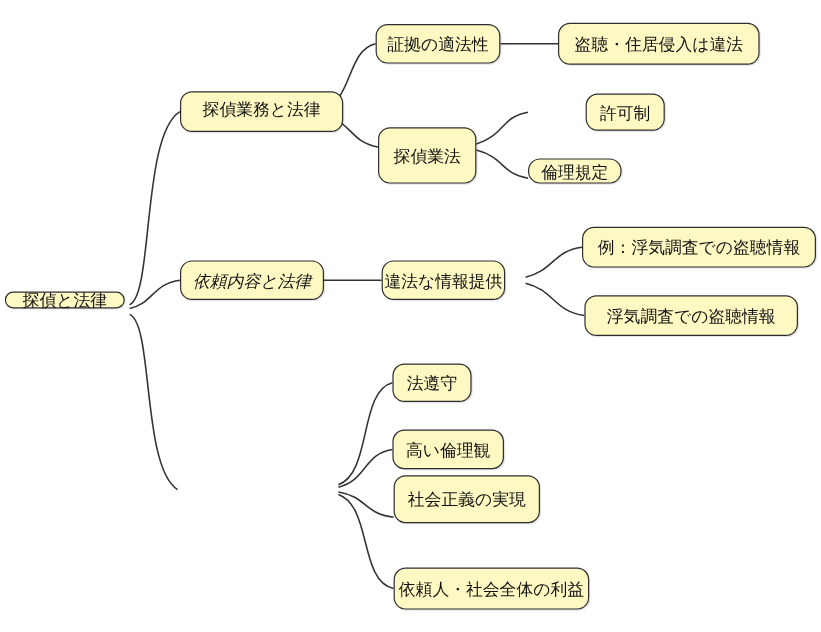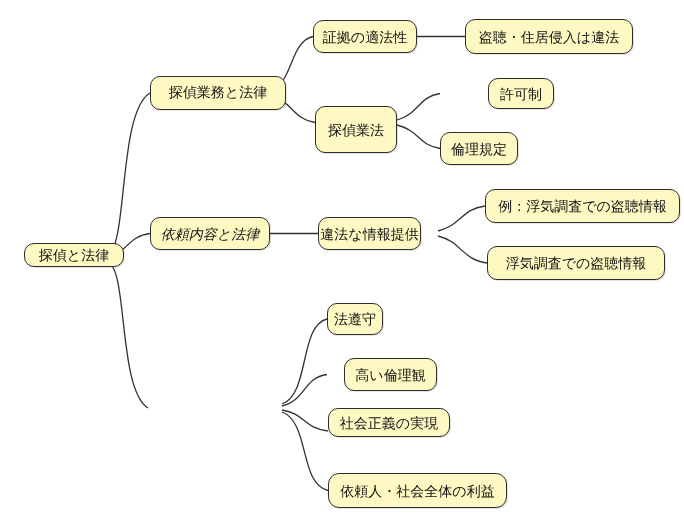--- a/index.html
+++ b/index.html
@@ -49,44 +49,44 @@
     <path d="M 397 125 C 420 131 418 145 440 148.5"></path>
     <path d="M 270 233.5 L 318 233.5"></path>
     <path d="M 438 231 C 462 225 461 209 485 206"></path>
     <path d="M 438 236 C 462 242 461 259 487 263"></path>
     <path d="M 282 404 C 310 394 299 326 327 319"></path>
     <path d="M 282 406 C 306 400 303 378 327 374.5"></path>
     <path d="M 282 410 C 306 414 303 428 328 431"></path>
     <path d="M 282 412 C 310 422 299 484 328 490.5"></path>
   </svg>
 
-  <div class="node" style="left:24px; top:243px; width:100px; height:24px;">探偵と法律</div>
+  <div class="node" style="left:4px; top:243px; width:100px; height:14px;">探偵と法律</div>
 
   <div class="node" style="left:150px; top:76px; width:136px; height:34px;font-family:Liberation Serif, serif;">探偵業務と法律</div>
 
   <div class="node" style="left:313px; top:20px; width:104px; height:33px;">証拠の適法性</div>
 
   <div class="node" style="left:465px; top:19px; width:168px; height:35px;">盗聴・住居侵入は違法</div>
 
   <div class="node" style="left:315px; top:106px; width:82px; height:47px;">探偵業法</div>
 
   <div class="node" style="left:440px; top:78px; width:66px; height:31px;margin-left:48px;">許可制</div>
 
-  <div class="node" style="left:440px; top:132px; width:78px; height:33px;">倫理規定</div>
+  <div class="node" style="left:440px; top:132px; width:78px; height:21px;">倫理規定</div>
 
   <div class="node" style="left:150px; top:217px; width:120px; height:33px;font-style:italic;">依頼内容と法律</div>
 
   <div class="node" style="left:318px; top:217px; width:103px; height:33px;">違法な情報提供</div>
 
   <div class="node" style="left:485px; top:189px; width:195px; height:34px;">例：浮気調査での盗聴情報</div>
 
   <div class="node" style="left:487px; top:246px; width:178px; height:34px;">浮気調査での盗聴情報</div>
 
 
-  <div class="node" style="left:327px; top:303px; width:56px; height:32px;">法遵守</div>
+  <div class="node" style="left:327px; top:303px; width:66px; height:32px;">法遵守</div>
 
-  <div class="node" style="left:327px; top:358px; width:93px; height:33px;margin-left:17px;">高い倫理観</div>
+  <div class="node" style="left:327px; top:358px; width:93px; height:33px;">高い倫理観</div>
 
-  <div class="node" style="left:328px; top:408px; width:122px; height:29px;">社会正義の実現</div>
+  <div class="node" style="left:328px; top:396px; width:122px; height:40px;">社会正義の実現</div>
 
-  <div class="node" style="left:328px; top:473px; width:179px; height:35px;border-radius:11px;">依頼人・社会全体の利益</div>
+  <div class="node" style="left:328px; top:473px; width:163px; height:35px;">依頼人・社会全体の利益</div>
 
 </div>
 
 </body></html>

